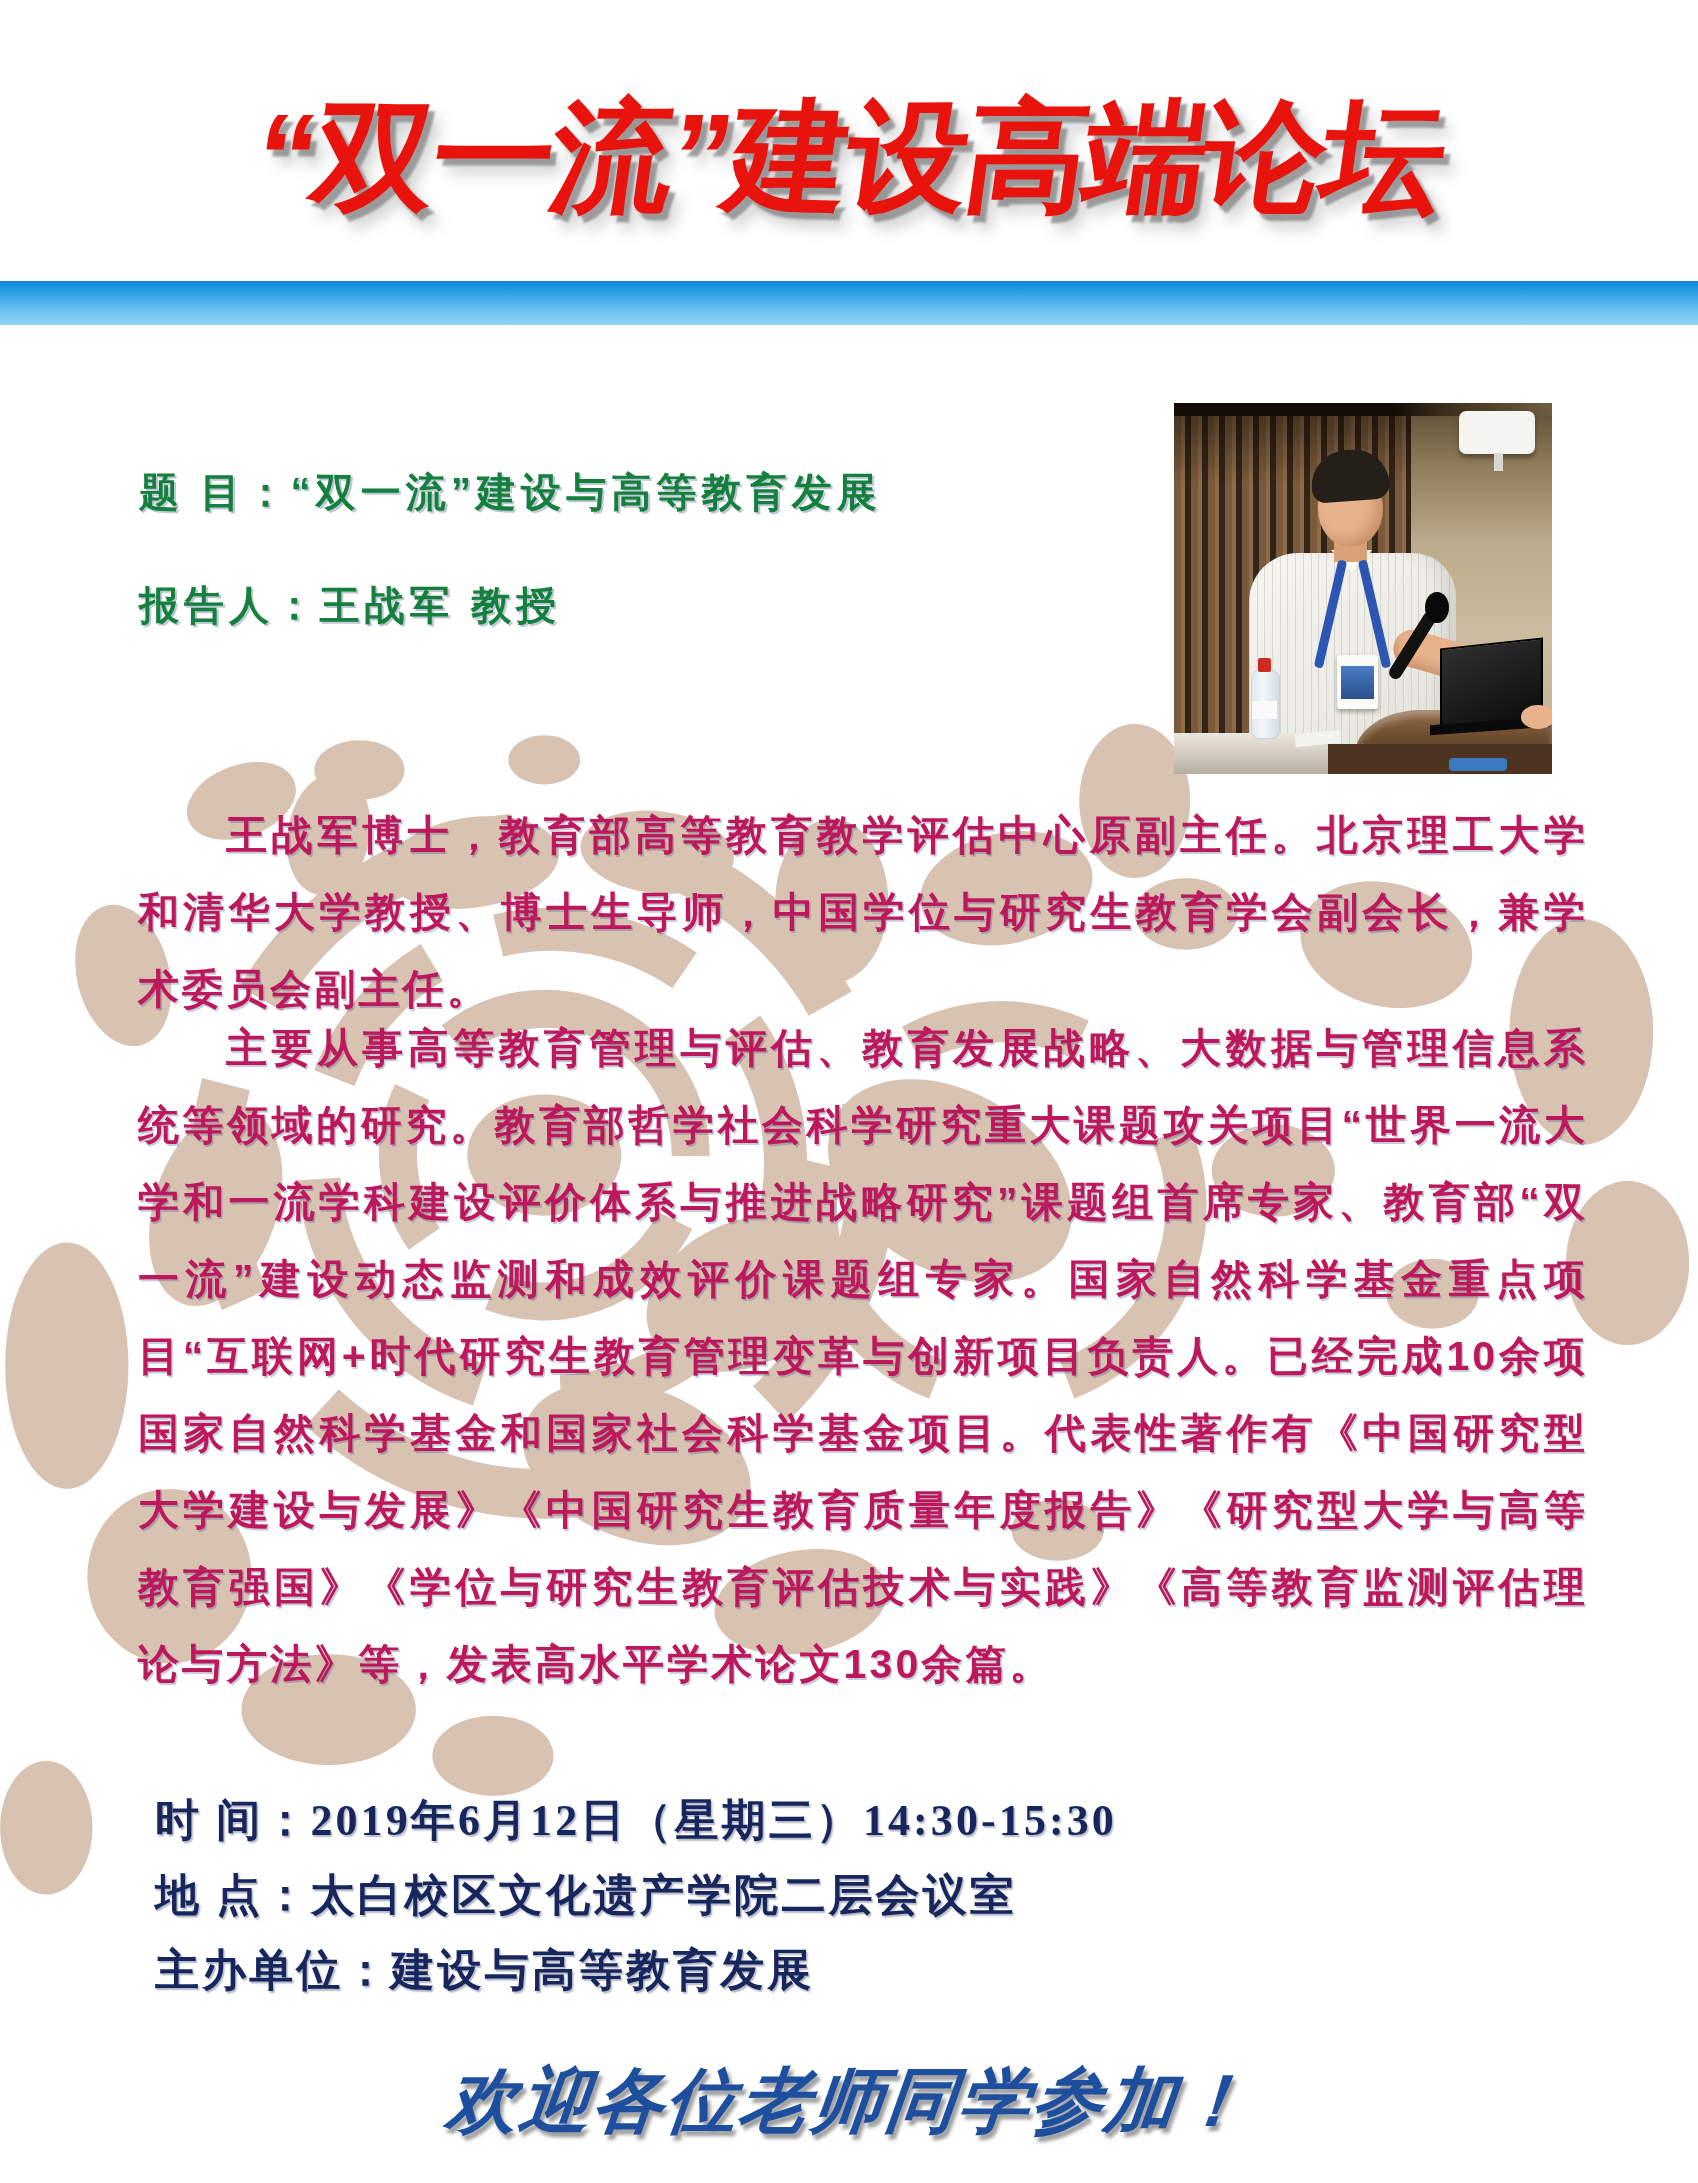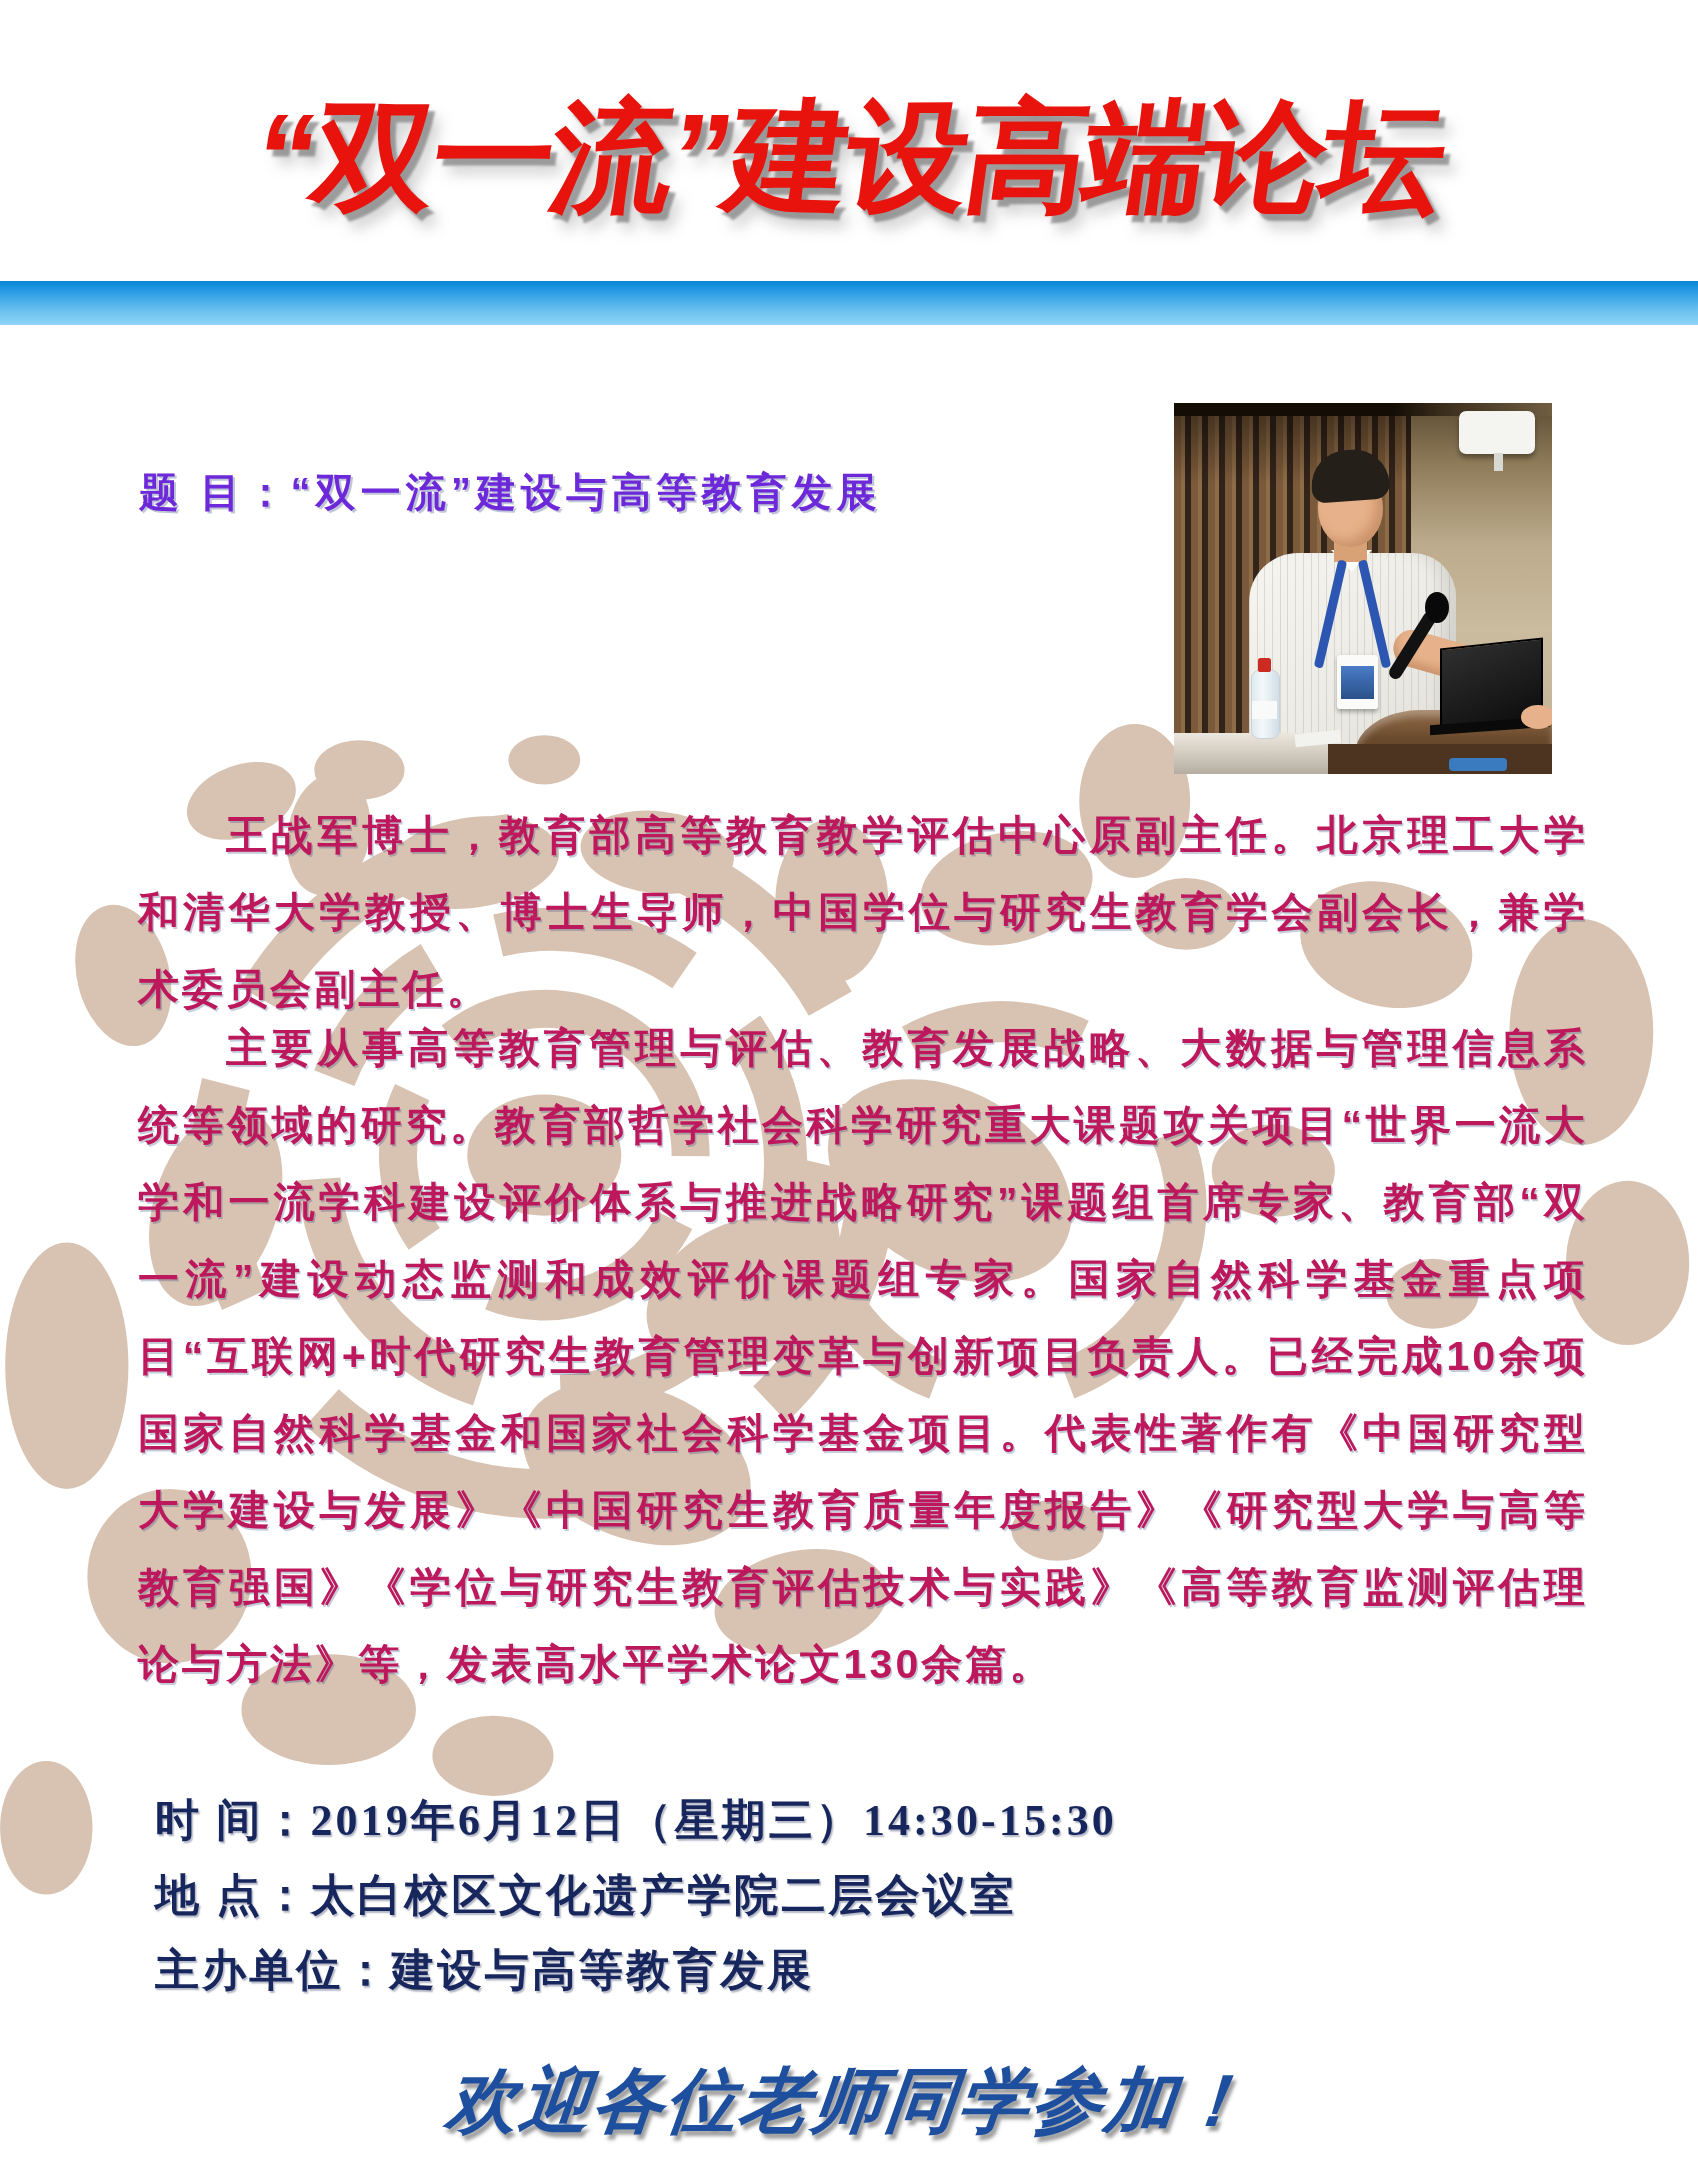--- a/index.html
+++ b/index.html
@@ -17,21 +17,21 @@
     text-shadow:6.7px 6.7px 2.6px rgba(125,125,125,.72), 13.4px 15.4px 13.4px rgba(120,120,120,.35);
   }
   
   .divider{
     position:absolute;left:0;top:281px;width:100%;height:44px;z-index:2;
     background:linear-gradient(180deg,#0887d8 0%,#2f9fe5 28%,#6cc2f0 68%,#8fd5f8 100%);
   }
   
   .label{
     position:absolute;left:139px;margin:0;z-index:3;
-    font-size:40px;font-weight:bold;color:#6d28d9;letter-spacing:5.1px;white-space:nowrap;
+    font-size:40px;font-weight:bold;color:#15803d;letter-spacing:5.1px;white-space:nowrap;
     text-shadow:2.1px 2.1px 0 rgba(25,55,110,.28);
   }
   .label.l1{top:465px;}
   .label.l2{top:578px;}
   .label.l3{top:691px;}
   .para{
     position:absolute;left:138px;width:1450px;margin:0;z-index:3;
     font-size:41px;line-height:77px;font-weight:bold;color:#be185d;
     letter-spacing:3.1px;text-align:justify;text-align-last:left;word-break:break-all;
     text-indent:88px;text-shadow:1.5px 2.1px 0 rgba(25,55,110,.25);
@@ -192,20 +192,21 @@
     <div class="ph-hand2"></div>
     <div class="ph-table"></div>
     <div class="ph-paper"></div>
     <div class="ph-bottle"></div>
     <div class="ph-bottle-label"></div>
     <div class="ph-bottle-cap"></div>
     <div class="ph-blue-thing"></div>
   </div>
 
   <p class="label l1">题 目：“双一流”建设与高等教育发展</p>
+  <p class="label l2">报告人：王战军 教授</p>
   <p class="para p1">王战军博士，教育部高等教育教学评估中心原副主任。北京理工大学和清华大学教授、博士生导师，中国学位与研究生教育学会副会长，兼学术委员会副主任。</p>
   <p class="para p2">主要从事高等教育管理与评估、教育发展战略、大数据与管理信息系统等领域的研究。教育部哲学社会科学研究重大课题攻关项目“世界一流大学和一流学科建设评价体系与推进战略研究”课题组首席专家、教育部“双一流”建设动态监测和成效评价课题组专家。国家自然科学基金重点项目“互联网+时代研究生教育管理变革与创新项目负责人。已经完成10余项国家自然科学基金和国家社会科学基金项目。代表性著作有《中国研究型大学建设与发展》《中国研究生教育质量年度报告》《研究型大学与高等教育强国》《学位与研究生教育评估技术与实践》《高等教育监测评估理论与方法》等，发表高水平学术论文130余篇。</p>
 
   <p class="sched s1">时 间：2019年6月12日（星期三）14:30-15:30</p>
   <p class="sched s2">地 点：太白校区文化遗产学院二层会议室</p>
   <p class="sched s3">主办单位：建设与高等教育发展</p>
 
   <p class="welcome">欢迎各位老师同学参加！</p>
 
 </div>

